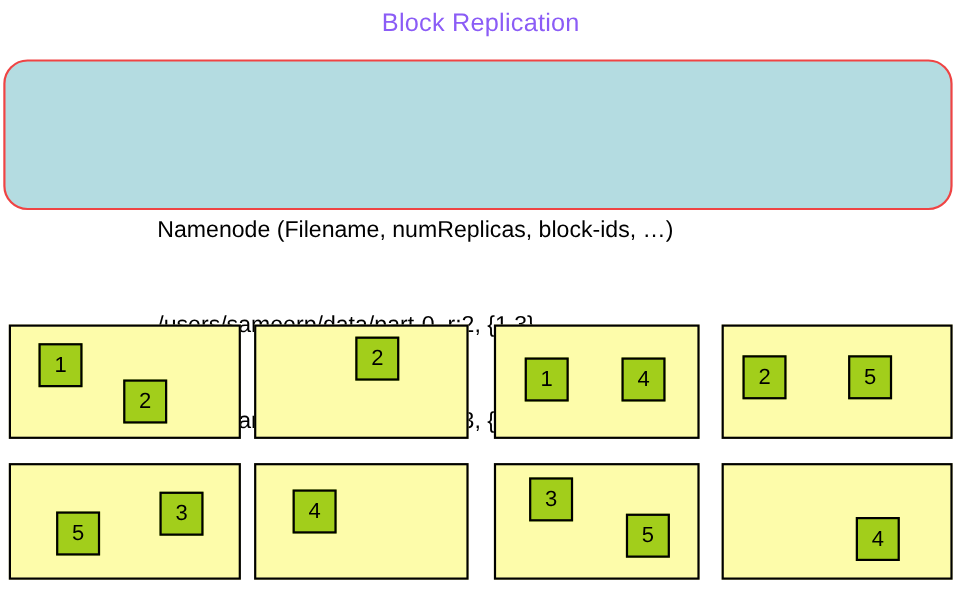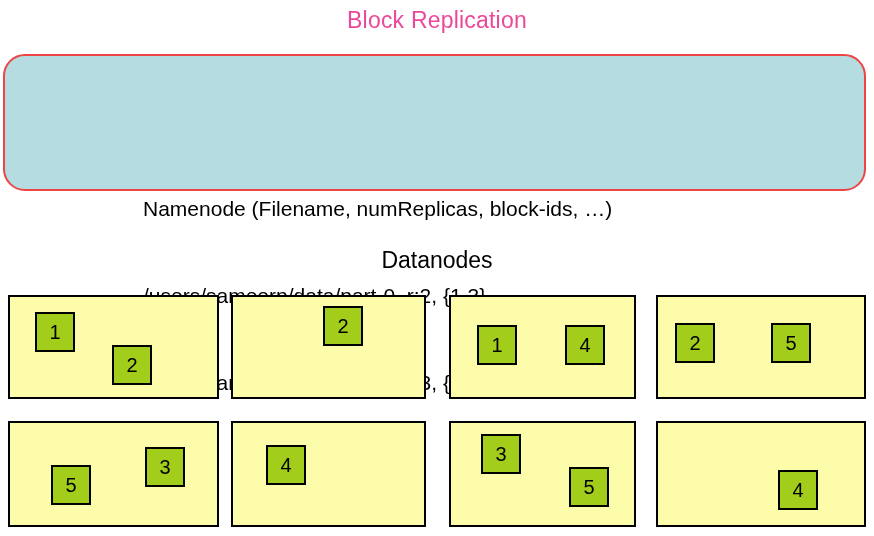--- a/index.html
+++ b/index.html
@@ -23,21 +23,21 @@
   }
   .title {
     position: absolute;
     left: 0;
     top: 6px;
     width: 874px;
     text-align: center;
     font-size: 23px;
     line-height: 28px;
     letter-spacing: 0.2px;
-    color: #ec4899;
+    color: #8b5cf6;
   }
   .namenode-box {
     position: absolute;
     left: 3px;
     top: 54px;
     width: 863px;
     height: 137px;
     background: #b4dce1;
     border: 2px solid #ef4444;
     border-radius: 22px;
@@ -93,21 +93,20 @@
   <div class="title">Block Replication</div>
 
   <div class="namenode-box">
     <div class="namenode-text">
       <span class="nn-line">Namenode (Filename, numReplicas, block-ids, …)</span>
       <span class="nn-line">/users/sameerp/data/part-0, r:2, {1,3}, …</span>
       <span class="nn-line">/users/sameerp/data/part-1, r:3, {2,4,5}, …</span>
     </div>
   </div>
 
-  <div class="datanodes-label">Datanodes</div>
 
   <div id="datanodes-layer">
       <div class="datanode" style="left: 8px; top: 295px; width: 211px; height: 104px; background: rgb(253, 252, 170);">
         <div class="block" style="left: 25px; top: 15px; background: rgb(162, 206, 27);">1</div>
         <div class="block" style="left: 102px; top: 48px; background: rgb(162, 206, 27);">2</div>
       </div>
       <div class="datanode" style="left: 231px; top: 295px; width: 195px; height: 104px; background: rgb(253, 252, 170);">
         <div class="block" style="left: 90px; top: 9px; background: rgb(162, 206, 27);">2</div>
       </div>
       <div class="datanode" style="left: 449px; top: 295px; width: 187px; height: 104px; background: rgb(253, 252, 170);">

